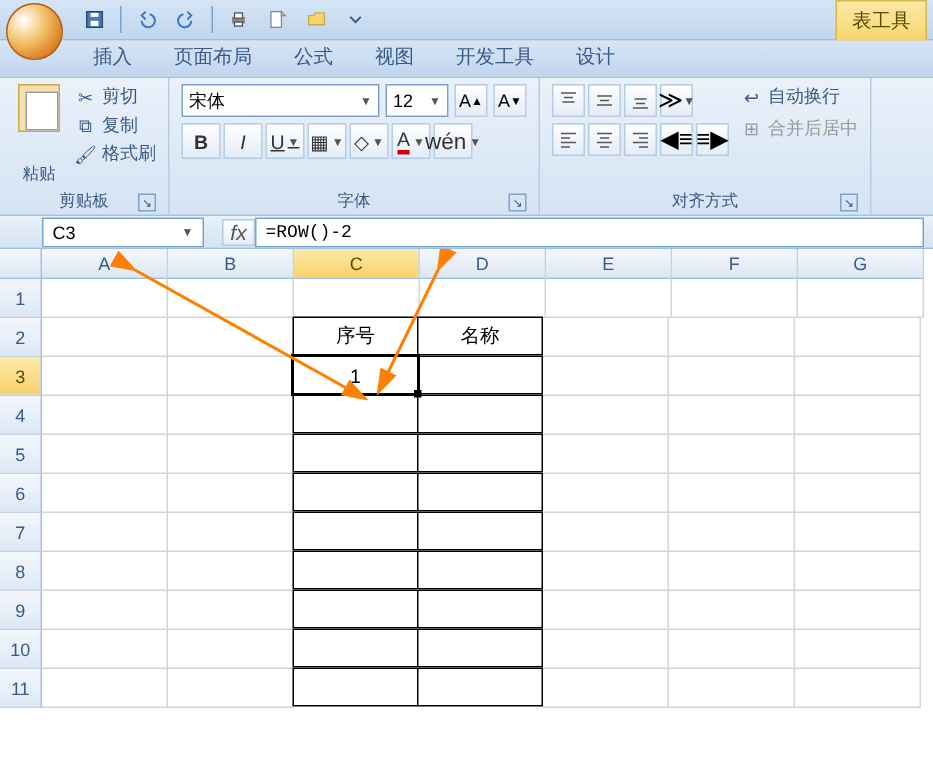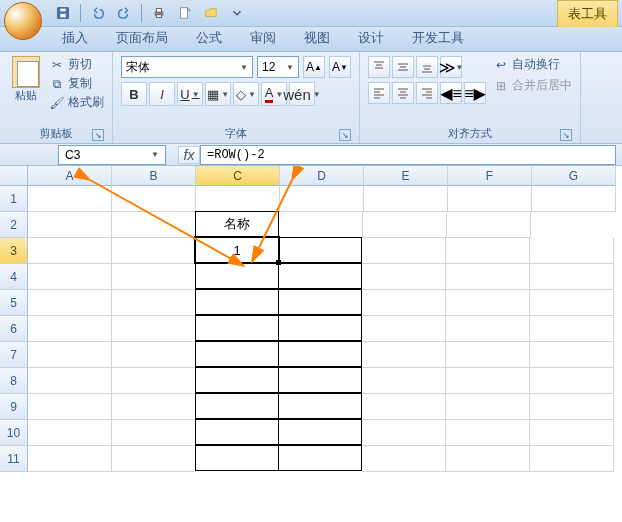--- a/index.html
+++ b/index.html
@@ -12,42 +12,42 @@
   .divider { width: 1px; height: 18px; background: #7aa3cc; }
   .tool-tab { position: absolute; right: 4px; top: 0; height: 27px; padding: 0 10px; background: linear-gradient(#fbe8a8,#f6d66a); border: 1px solid #d6b84a; border-bottom: none; font-size: 13px; display:flex; align-items:center; color:#5a4a00; }
   .ribbon-tabs { height: 25px; background: linear-gradient(#d6e5f5,#bfd6ef); display:flex; align-items:flex-end; padding-left: 48px; border-bottom: 1px solid #9ebfdd; }
   .ribbon-tab { padding: 4px 14px; font-size: 13px; color: #3a5a86; cursor: pointer; }
   .ribbon-tab.active { background: #e4ecf7; border: 1px solid #9ebfdd; border-bottom: 1px solid #e4ecf7; border-radius: 3px 3px 0 0; margin-bottom: -1px; }
   .ribbon { height: 92px; background: linear-gradient(#eaf1fa,#d5e3f3); border-bottom: 1px solid #9ebfdd; display: flex; }
   .group { border-right: 1px solid #b6cde6; padding: 4px 8px 0 8px; display:flex; flex-direction:column; justify-content:space-between; }
   .group-label { font-size: 11px; text-align: center; color: #3a5a86; padding: 2px 0; position:relative; }
   .group-label .dlaunch { position:absolute; right:0; bottom:2px; width:12px; height:12px; border:1px solid #7aa3cc; font-size:8px; display:flex; align-items:center; justify-content:center; color:#3a5a86;}
   .clip-body { display:flex; gap:6px; }
-  .paste-btn { width: 36px; display:flex; flex-direction:column; align-items:center; gap:0; font-size:11px; color:#3a5a86;}
+  .paste-btn { width: 36px; display:flex; flex-direction:column; align-items:center; gap:20px; font-size:11px; color:#3a5a86;}
   .paste-ico { width:28px; height:32px; background:#f6e0b3; border:1px solid #c9a94f; position:relative;}
   .paste-ico::after{content:"";position:absolute;top:4px;left:4px;width:20px;height:24px;background:#fff;border:1px solid #999;}
   .clip-side { display:flex; flex-direction:column; gap:2px; font-size:12px; color:#3a5a86;}
   .clip-item { display:flex; align-items:center; gap:4px;}
   .sm-ico { width:14px; height:14px; display:inline-flex; align-items:center; justify-content:center;}
   .font-body { display:flex; flex-direction:column; gap:4px; }
   .font-row1 { display:flex; gap:4px;}
   .font-name { width:132px; height:22px; background:#fff; border:1px solid #7aa3cc; font-size:12px; padding:2px 4px; display:flex; align-items:center; justify-content:space-between;}
   .font-size { width:42px; height:22px; background:#fff; border:1px solid #7aa3cc; font-size:12px; padding:2px 4px; display:flex; align-items:center; justify-content:space-between;}
   .dd { font-size:8px; color:#555; }
   .aa-btn { width:22px; height:22px; border:1px solid #b6cde6; display:flex; align-items:center; justify-content:center; font-size:12px; background:linear-gradient(#fff,#e4ecf7);}
   .font-row2 { display:flex; gap:2px; }
   .tb { width:26px; height:24px; border:1px solid transparent; display:flex; align-items:center; justify-content:center; font-size:13px; color:#333; background:linear-gradient(#fff,#e4ecf7); border:1px solid #b6cde6;}
   .tb .dd { margin-left:2px;}
   .align-body { display:flex; flex-direction:column; gap:4px;}
   .align-row { display:flex; gap:2px;}
   .al { width:22px; height:22px; border:1px solid #b6cde6; background:linear-gradient(#fff,#e4ecf7); display:flex; align-items:center; justify-content:center;}
   .al svg{width:14px;height:14px;}
   .align-side { display:flex; flex-direction:column; gap:4px; font-size:12px; color:#3a5a86; margin-left:8px;}
   .align-wrap{display:flex;}
-  .namebox-row { height:22px; border-bottom:1px solid #9ebfdd; display:flex; align-items:center; background:linear-gradient(#eaf1fa,#d5e3f3);padding-left:30px;}
+  .namebox-row { height:22px; border-bottom:1px solid #9ebfdd; display:flex; align-items:center; background:linear-gradient(#eaf1fa,#d5e3f3);}
   .namebox { width:108px; height:20px; margin-left:28px; background:#fff; border:1px solid #7aa3cc; font-size:12px; display:flex; align-items:center; padding:0 6px; justify-content:space-between;}
   .fx-region { display:flex; align-items:center; margin-left:12px; gap:8px;}
   .fx-btn { width:22px; height:18px; border:1px solid #b6cde6; background:linear-gradient(#fff,#e4ecf7); font-size:14px; font-style:italic; display:flex; align-items:center; justify-content:center; color:#555;}
   .formula-bar { flex:1; height:20px; background:#fff; border:1px solid #7aa3cc; margin-right:6px; font-size:12px; padding:2px 6px; font-family:"Courier New",monospace; display:flex; align-items:center;}
   .sheet { position:relative; }
   .corner { position:absolute; top:0; left:0; width:28px; height:20px; background:linear-gradient(#f3f7fc,#dde8f5); border-right:1px solid #9ebfdd; border-bottom:1px solid #9ebfdd;}
   .colheads { position:absolute; top:0; left:28px; right:0; height:20px; display:flex;}
   .colh { width:84px; border-right:1px solid #c4d4e6; border-bottom:1px solid #9ebfdd; background:linear-gradient(#f3f7fc,#dde8f5); font-size:12px; display:flex; align-items:center; justify-content:center; color:#3a5a86;}
   .colh.active{ background:linear-gradient(#fde9a8,#f9d36b); color:#5a4a00;}
   .rowheads { position:absolute; top:20px; left:0; width:28px;}
@@ -112,24 +112,23 @@
         </svg>
       </span>
   </div>
   <div class="tool-tab">表工具</div>
 </div>
 
 <div class="ribbon-tabs" id="ribbon-tabs">
     <div class="ribbon-tab">插入</div>
     <div class="ribbon-tab">页面布局</div>
     <div class="ribbon-tab">公式</div>
-    <div class="ribbon-tab">审阅</div>
     <div class="ribbon-tab">视图</div>
+    <div class="ribbon-tab">开发工具</div>
     <div class="ribbon-tab">设计</div>
-    <div class="ribbon-tab">开发工具</div>
   </div>
 
 <div class="ribbon">
   <div class="group">
     <div class="clip-body">
       <div class="paste-btn">
         <div class="paste-ico"></div>
         <span>粘贴</span>
       </div>
       <div class="clip-side">
@@ -301,20 +300,21 @@
         <div class="gc"></div>
         <div class="gc"></div>
         <div class="gc"></div>
         <div class="gc"></div>
         <div class="gc"></div>
         <div class="gc"></div>
       </div>
       <div class="gr">
         <div class="gc"></div>
         <div class="gc"></div>
+        <div class="gc tbl-cell">序号</div>
         <div class="gc tbl-cell">名称</div>
         <div class="gc"></div>
         <div class="gc"></div>
         <div class="gc"></div>
       </div>
       <div class="gr">
         <div class="gc"></div>
         <div class="gc"></div>
         <div class="gc tbl-cell sel">1</div>
         <div class="gc tbl-cell"></div>

